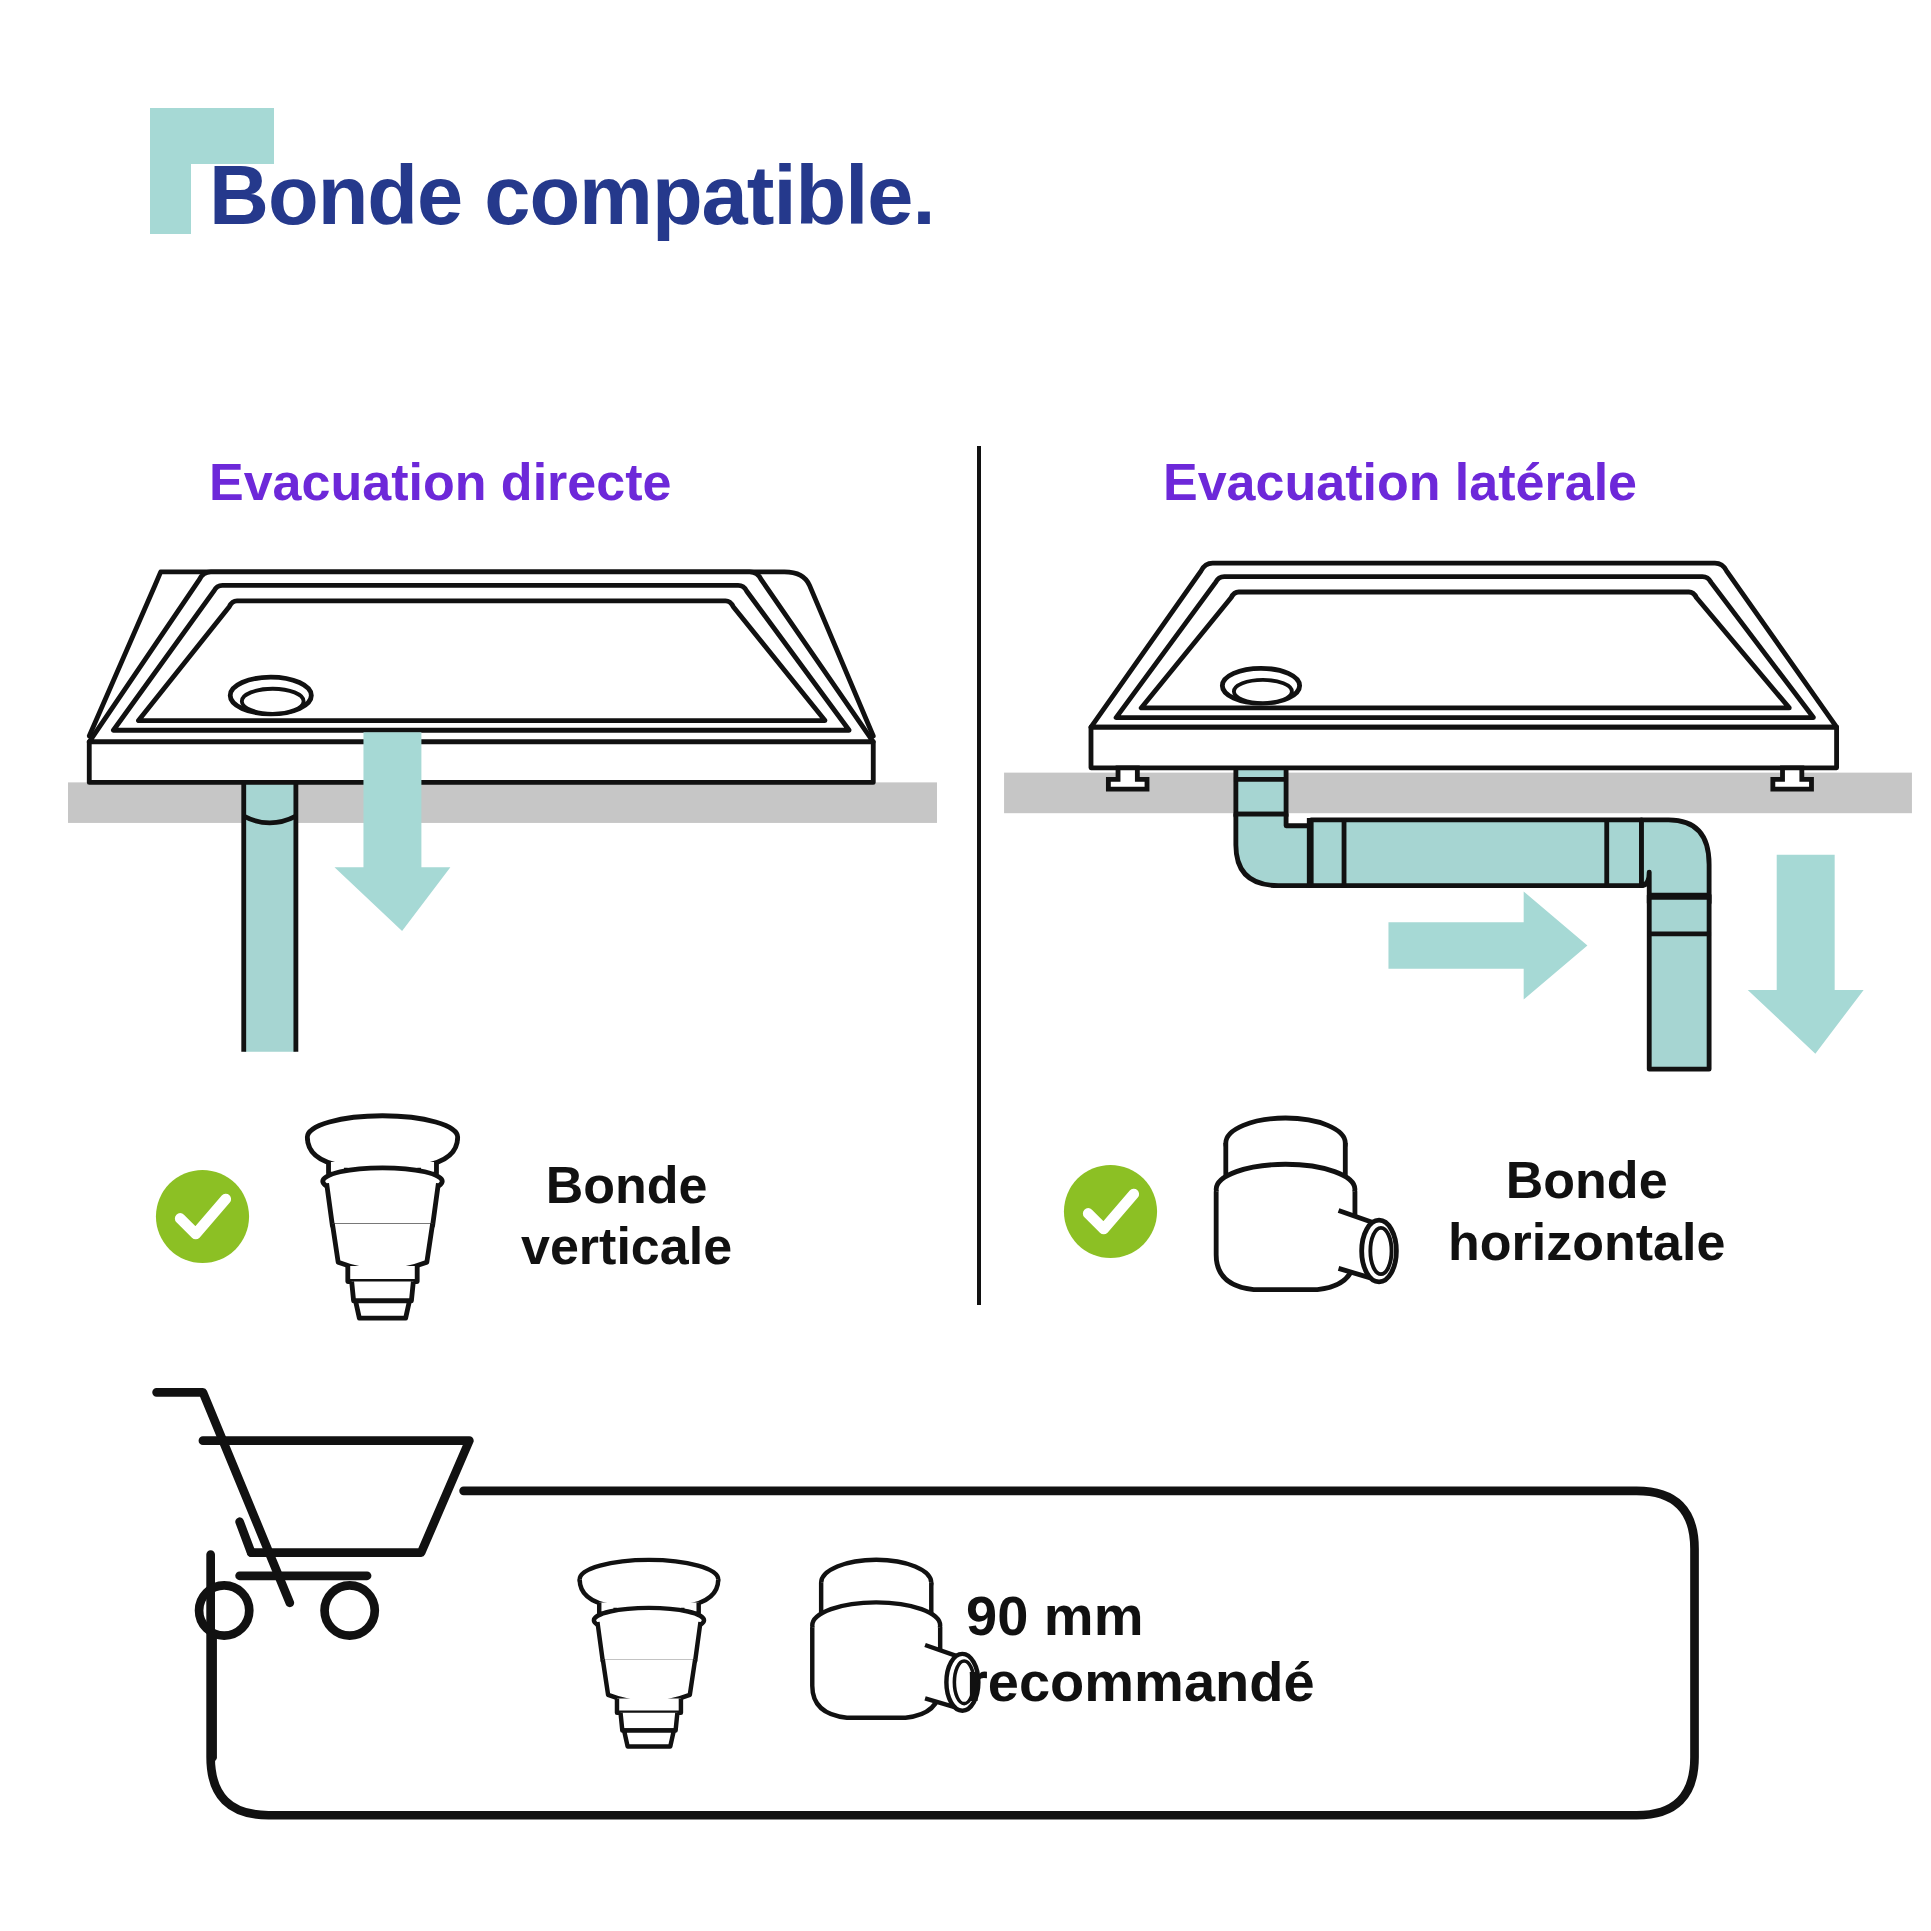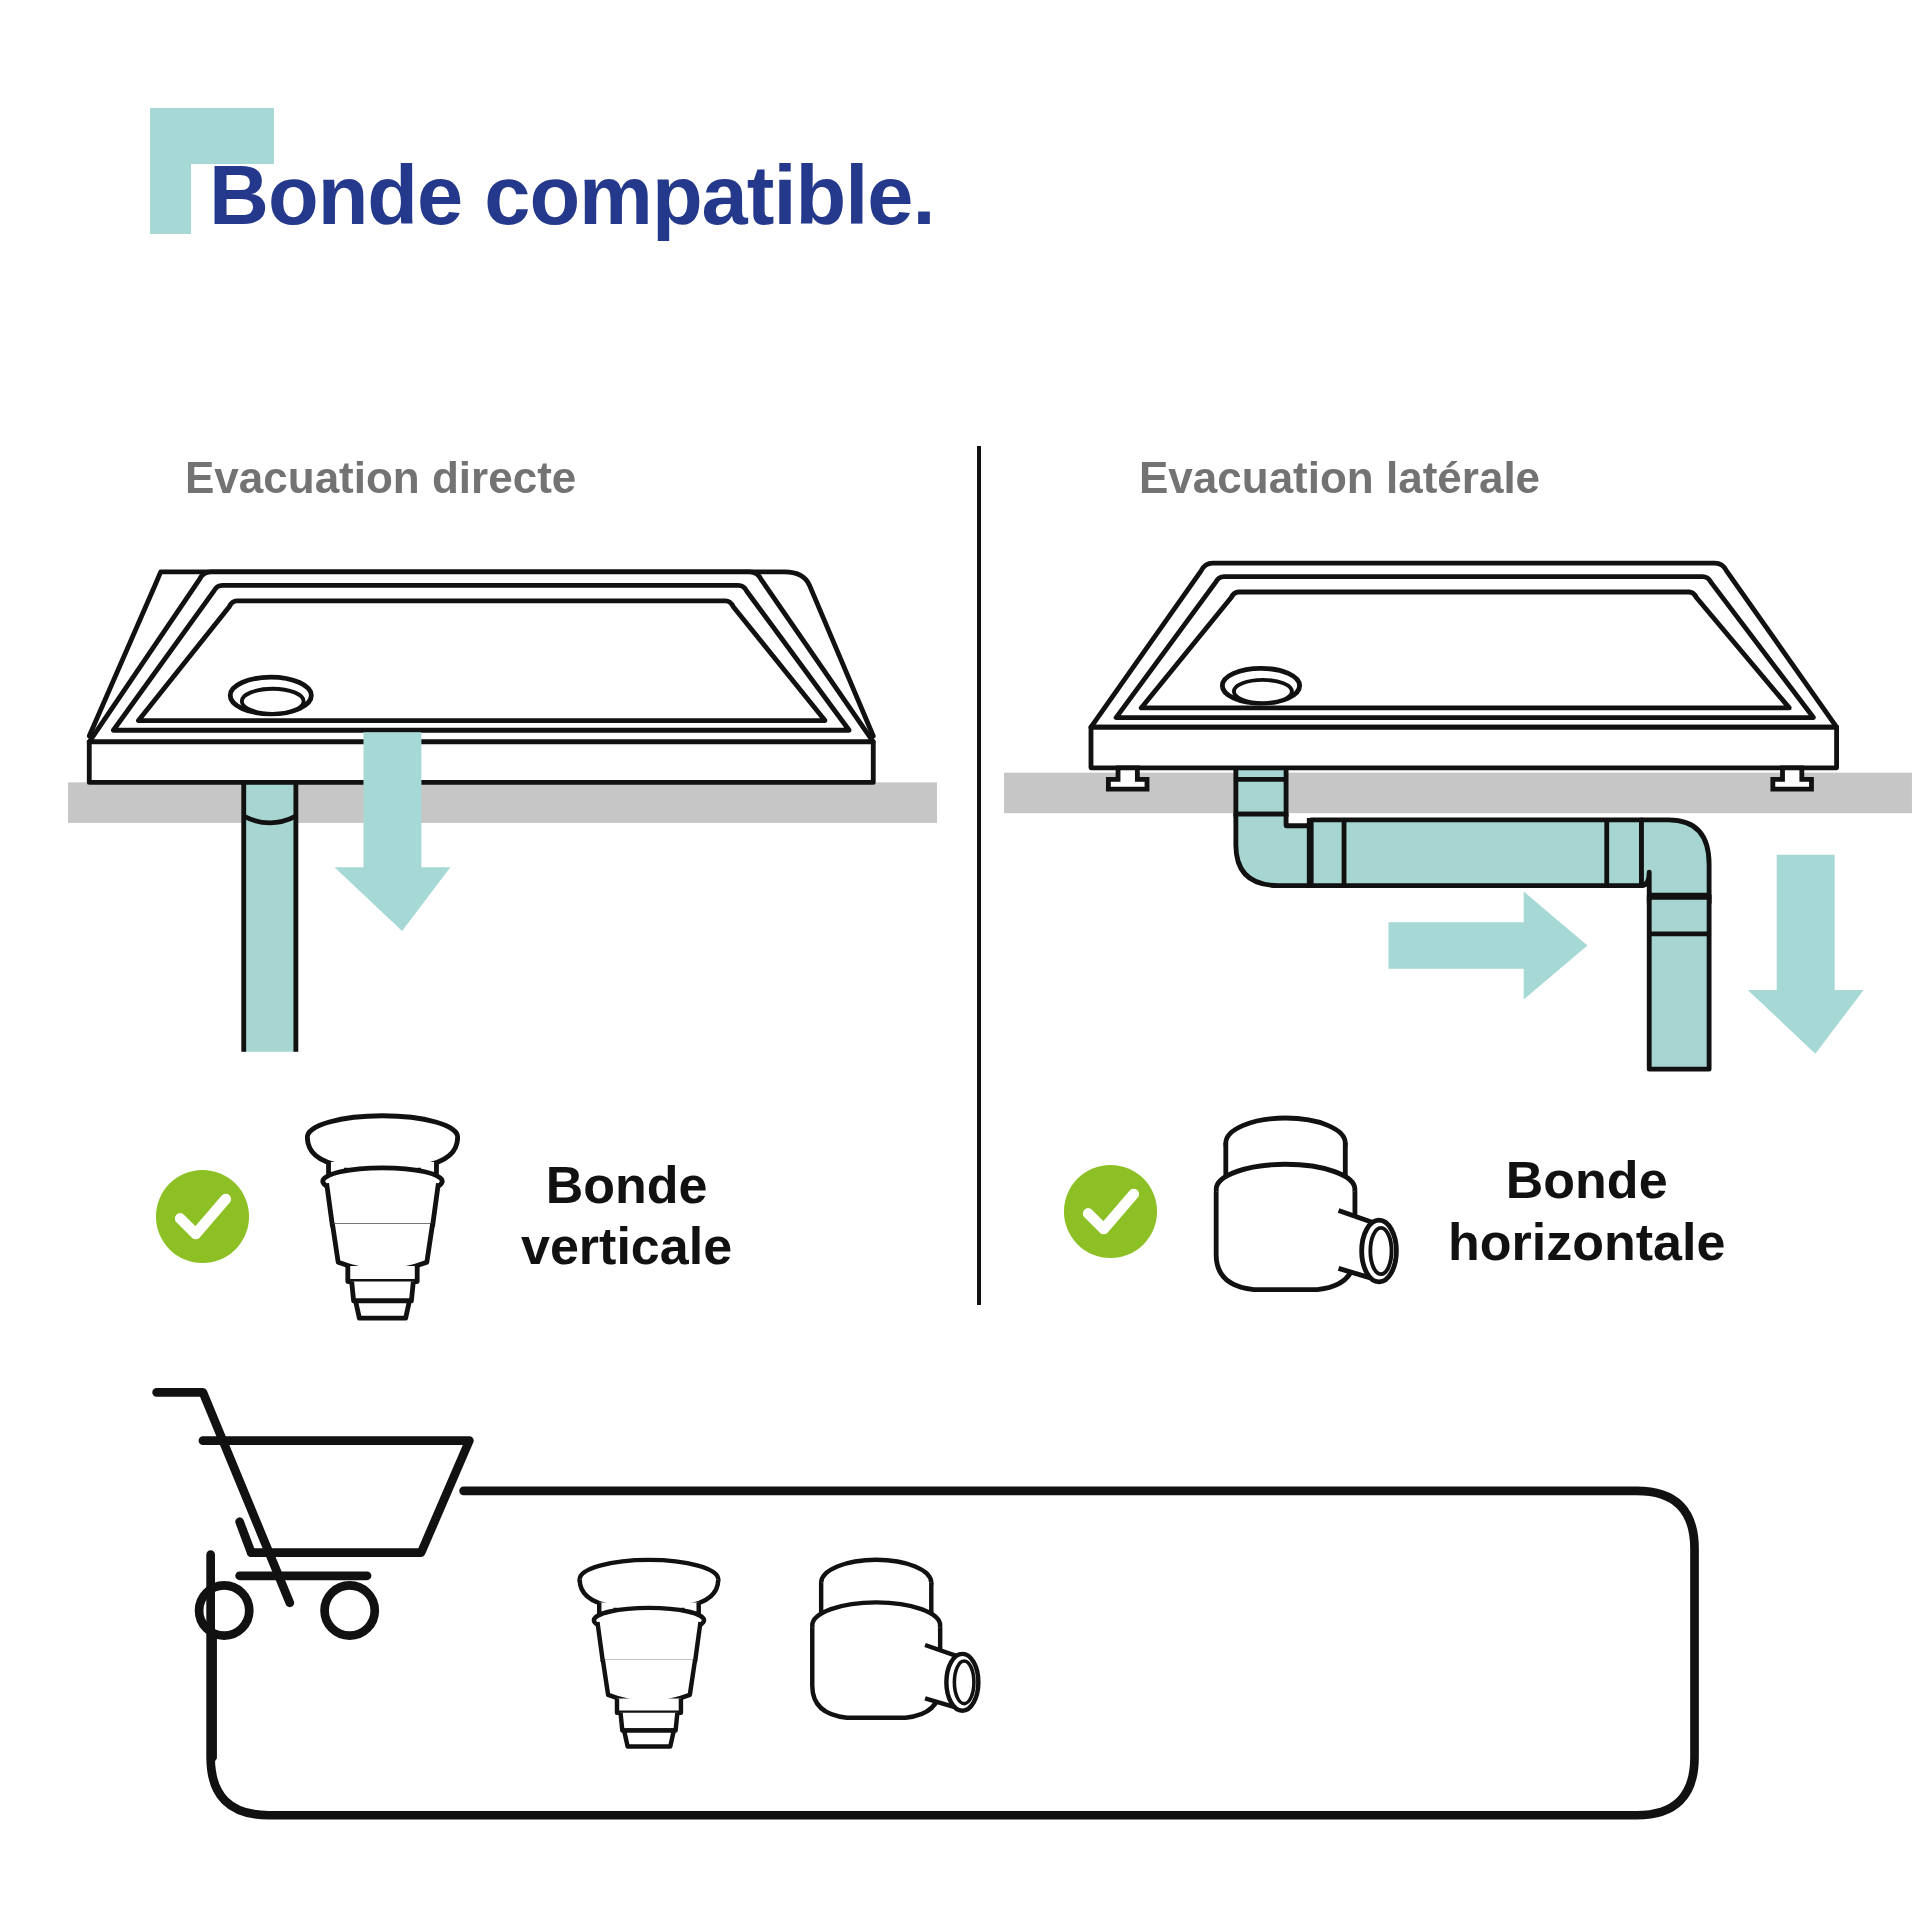--- a/index.html
+++ b/index.html
@@ -59,25 +59,26 @@
     font-size: 54px;
     font-weight: 400;
     color: #2d4aa0;
     line-height: 1;
     white-space: nowrap;
   }
 
   
   .col-heading {
     position: absolute;
-    font-size: 44px;
+    font-size: 52px;
     font-weight: 700;
-    color: #737373;
+    color: #6d28d9;
     line-height: 1;
     white-space: nowrap;
+    margin-left: 24px;
   }
   .col-heading.left  { left: 185px;  top: 456px; }
   .col-heading.right { left: 1139px; top: 456px; }
 
   .vdivider {
     position: absolute;
     left: 977px;
     top: 446px;
     width: 3.9px;
     height: 859px;
@@ -346,15 +347,17 @@
         <path d="M33,34 L33,80 Q95,104 157,80 L157,34"></path>
         <ellipse cx="95" cy="82" rx="72" ry="26"></ellipse>
         <path d="M23,84 L23,150 Q23,182 62,186 L128,186 Q167,182 167,150 L167,84"></path>
         <path d="M150,104 L190,118 L190,176 L150,164"></path>
         <ellipse cx="192" cy="146" rx="18" ry="32"></ellipse>
         <ellipse cx="194" cy="146" rx="11" ry="24" stroke-width="4"></ellipse>
       </g>
     </svg>
   </div>
 
+  <div class="reco-label">90 mm
+recommandé</div>
 
 </div>
 
 
 </body></html>

